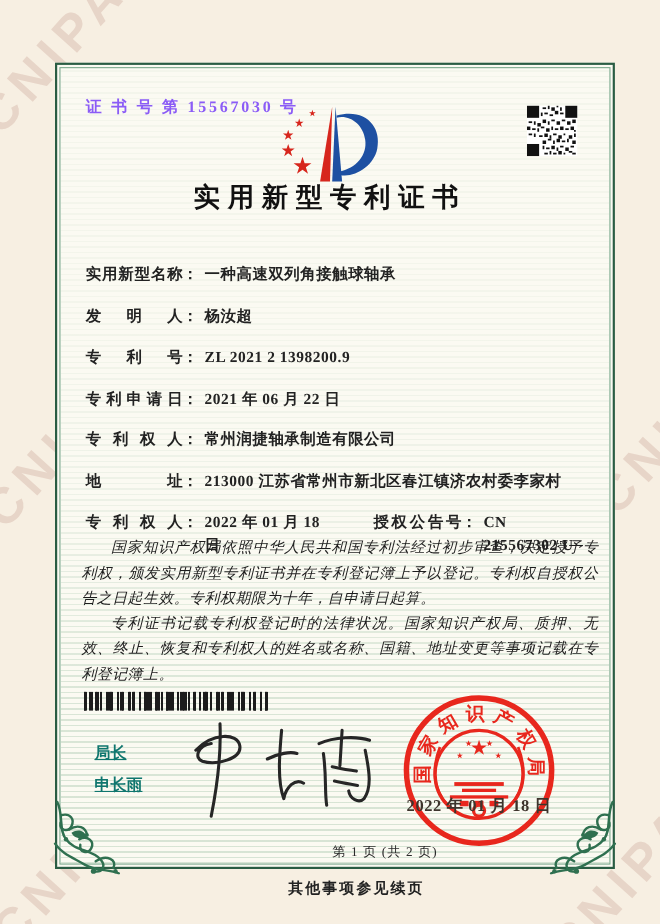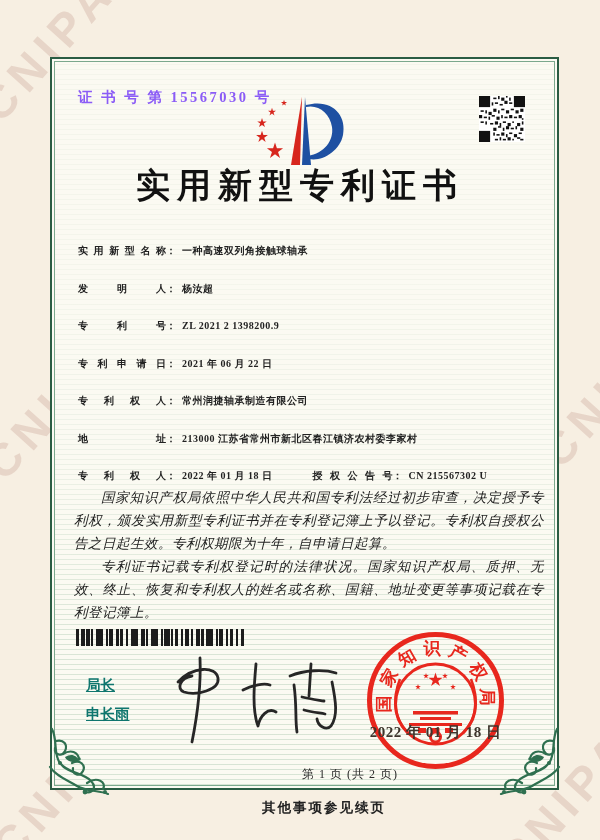--- a/index.html
+++ b/index.html
@@ -37,24 +37,24 @@
   .corner-br{right:-7px;bottom:-7px;transform:scaleX(-1);}
 
   .cert-no{
     position:absolute;left:78px;top:88px;font-size:14.5px;font-weight:600;
     letter-spacing:2.5px;color:#8b5cf6;
   }
   .logo{position:absolute;left:250px;top:93px;}
   .qr{position:absolute;left:479px;top:96px;}
   .title{
     position:absolute;left:0;right:0;top:163px;text-align:center;
-    font-size:34px;font-weight:700;letter-spacing:7px;color:#111;
+    font-size:24px;font-weight:700;letter-spacing:7px;color:#111;
   }
   .fields{position:absolute;left:78px;top:241px;width:452px;}
-  .field-row{display:flex;margin-bottom:17px;font-size:10px;font-weight:700;line-height:20.5px;}
+  .field-row{display:flex;margin-bottom:17px;font-size:14px;font-weight:700;line-height:20.5px;}
   .field-label{
     display:inline-block;width:88px;text-align:justify;
     text-align-last:justify;-moz-text-align-last:justify;flex:none;
   }
   .field-colon{flex:none;margin-right:6px;}
   .field-value{letter-spacing:0.5px;}
   .grant-col2{margin-left:40px;display:flex;}
   .grant-col2 .field-label{width:80px;}
 
   .body-text{

